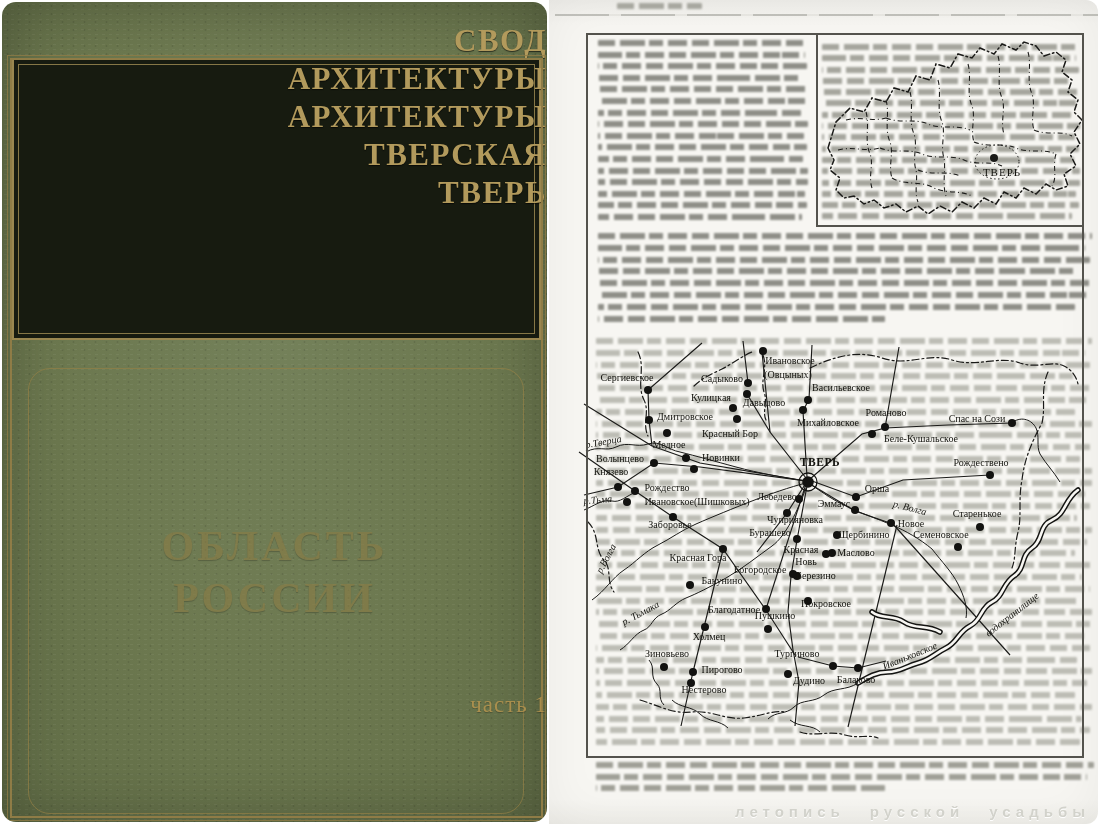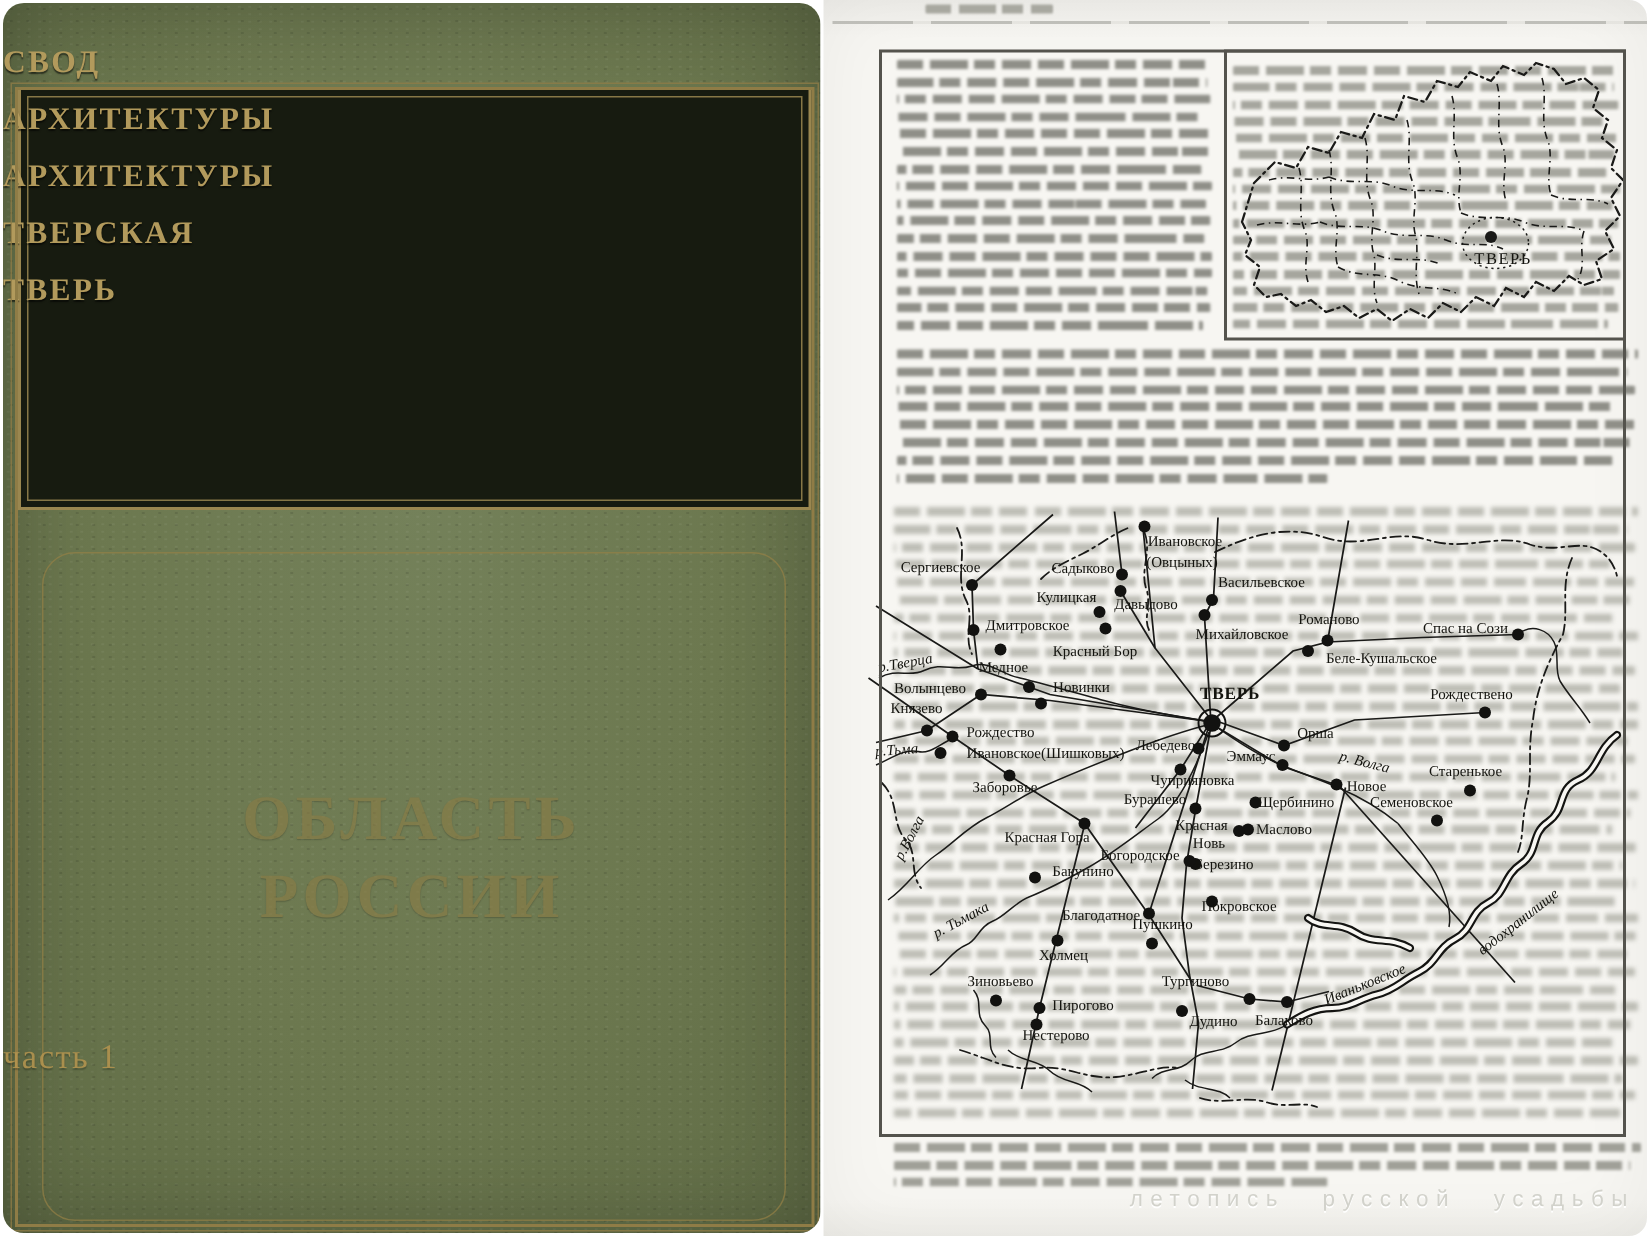--- a/index.html
+++ b/index.html
@@ -12,43 +12,43 @@
       radial-gradient(rgba(255,255,255,.05) 1px, transparent 1.3px),
       radial-gradient(rgba(0,0,0,.10) 1px, transparent 1.3px),
       radial-gradient(ellipse at 50% 40%, #74815a 0%, #6c784f 55%, #5f6b45 100%);
     background-size:7px 5px, 11px 8px, 100% 100%;
     box-shadow: inset 0 0 60px rgba(0,0,0,.25);}
   #cover-frame{position:absolute;left:8px;top:56px;width:533px;height:760px;
     border:2px solid #8f7c46;outline:1px solid rgba(143,124,70,.8);outline-offset:2px;}
   #title-panel{position:absolute;left:10px;top:56px;width:529px;height:282px;background:#171b10;
     border:2px solid #9a8750;box-shadow:inset 0 0 0 1px #171b10, inset 0 0 0 60px rgba(0,0,0,.0);}
   #title-panel::before{content:"";position:absolute;left:4px;top:4px;right:4px;bottom:4px;border:1px solid rgba(154,135,80,.85);}
-  #series-title{position:absolute;left:0;top:20px;width:100%;text-align:left;color:#b29a5c;
-    font-weight:bold;font-size:21px;line-height:38px;letter-spacing:1.5px;
+  #series-title{position:absolute;left:0;top:20px;width:100%;text-align:right;color:#b29a5c;
+    font-weight:bold;font-size:31px;line-height:38px;letter-spacing:1.5px;
     text-shadow:0 1px 1px rgba(0,0,0,.6);}
   #lower-frame{position:absolute;left:26px;top:366px;width:496px;height:446px;border:1.5px solid rgba(148,128,70,.7);border-radius:22px;}
   #region-title{position:absolute;left:0;top:518px;width:100%;text-align:center;color:#8b7c45;opacity:.60;
     font-weight:bold;font-size:42px;line-height:52px;letter-spacing:3px;text-shadow:0 1px 1px rgba(0,0,0,.35);}
-  #part-label{position:absolute;left:0;top:690px;width:100%;text-align:left;color:#b6954f;opacity:.85;
+  #part-label{position:absolute;left:0;top:690px;width:100%;text-align:right;color:#b6954f;opacity:.85;
     font-size:23px;letter-spacing:1px;text-shadow:0 1px 1px rgba(0,0,0,.3);}
 
   
   #page{position:absolute;left:549px;top:0;width:549px;height:824px;border-radius:0 12px 12px 0;overflow:hidden;
     background:linear-gradient(180deg,#efeeea 0%,#f7f6f2 3%,#f7f6f2 97%,#efeee9 100%);
     box-shadow:inset 0 0 50px rgba(0,0,0,.05);}
   #header-rule{position:absolute;left:6px;top:14px;width:1086px;height:2px;opacity:.75;
     background:repeating-linear-gradient(90deg,#aeaea8 0 54px, #e2e1dc 54px 66px);}
   .box-border{position:absolute;border:2px solid #54534d;pointer-events:none;}
   #main-box{left:37px;top:33px;width:498px;height:725px;}
   #inset-box{left:267px;top:33px;width:268px;height:194px;}
   .blur-sec{position:absolute;}
   .bl{border-radius:1px;
     background-image:repeating-linear-gradient(90deg,currentColor 0 17px,transparent 17px 22px,currentColor 22px 47px,transparent 47px 51px,currentColor 51px 65px,transparent 65px 70px,currentColor 70px 89px,transparent 89px 94px);}
   svg{position:absolute;}
-  #watermark{position:absolute;right:8px;bottom:16px;font-family:"Liberation Sans",sans-serif;font-weight:normal;
+  #watermark{position:absolute;right:8px;bottom:4px;font-family:"Liberation Sans",sans-serif;font-weight:bold;
     font-size:15px;letter-spacing:5px;word-spacing:16px;color:#d2d2cb;text-shadow:0 1px 0 rgba(255,255,255,.95);}
 </style>
 </head>
 <body>
 
 <div id="stage">
 
   <div id="cover">
     <div id="title-panel"></div>
     <div id="series-title">

